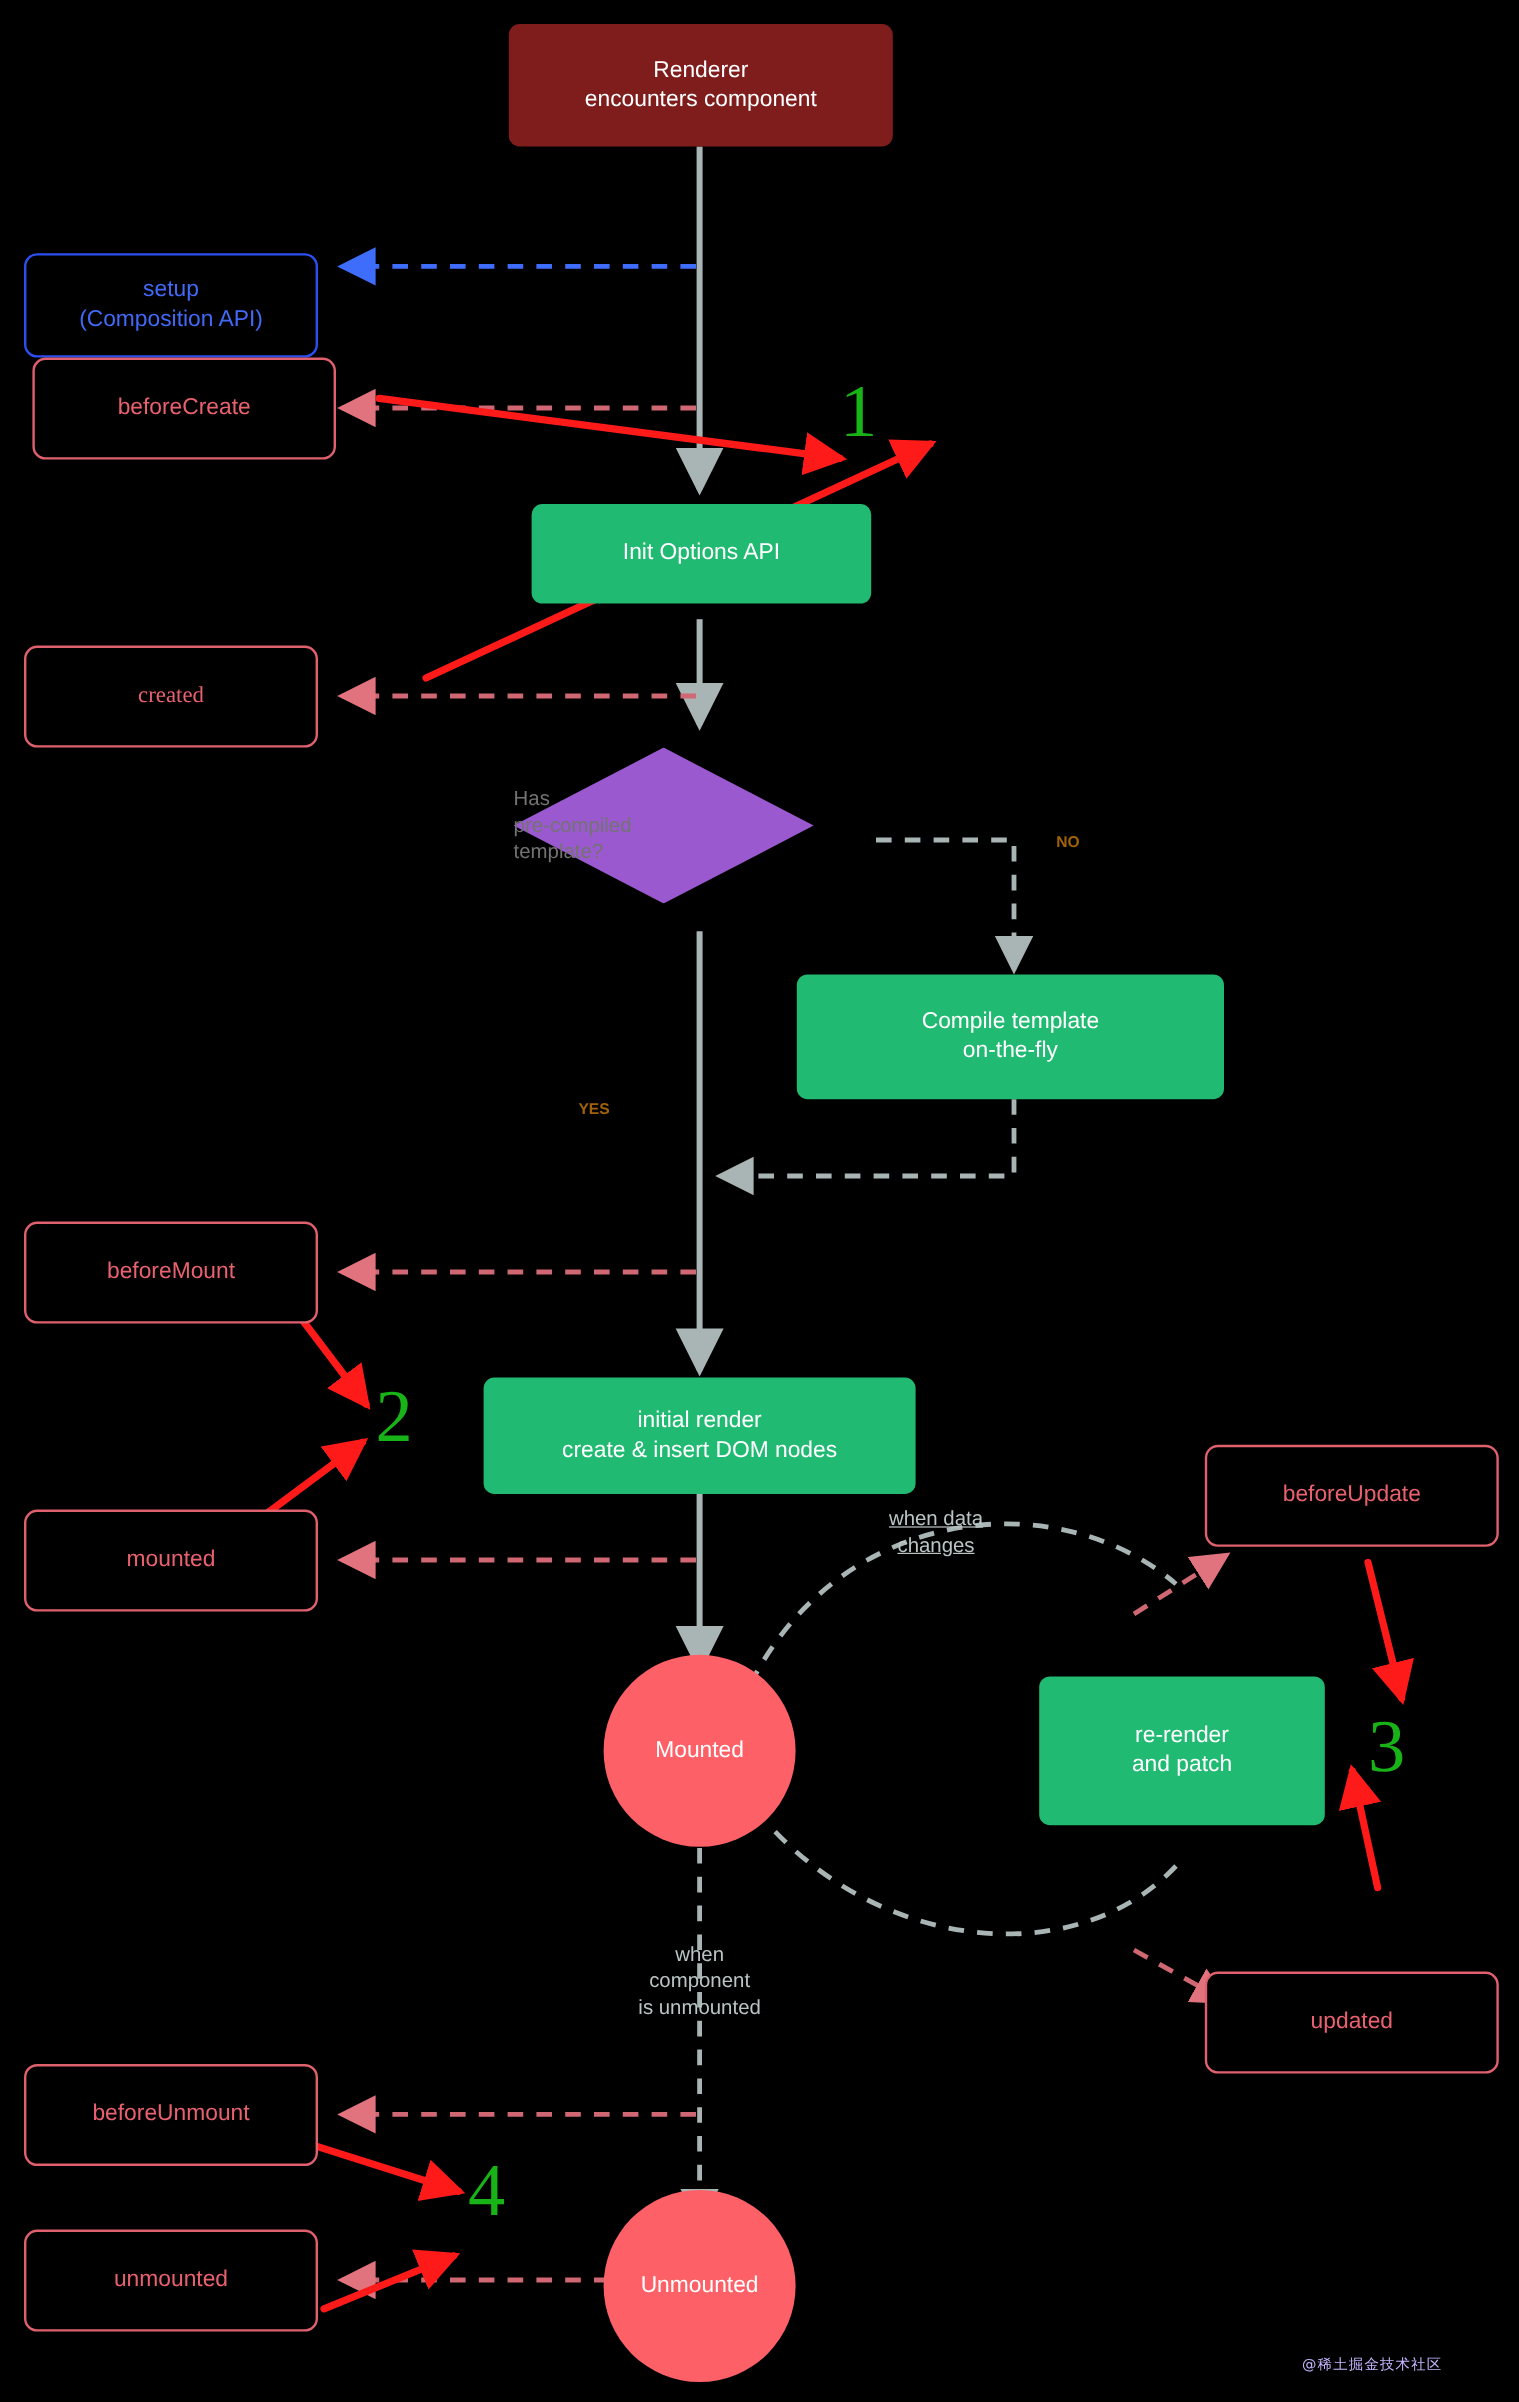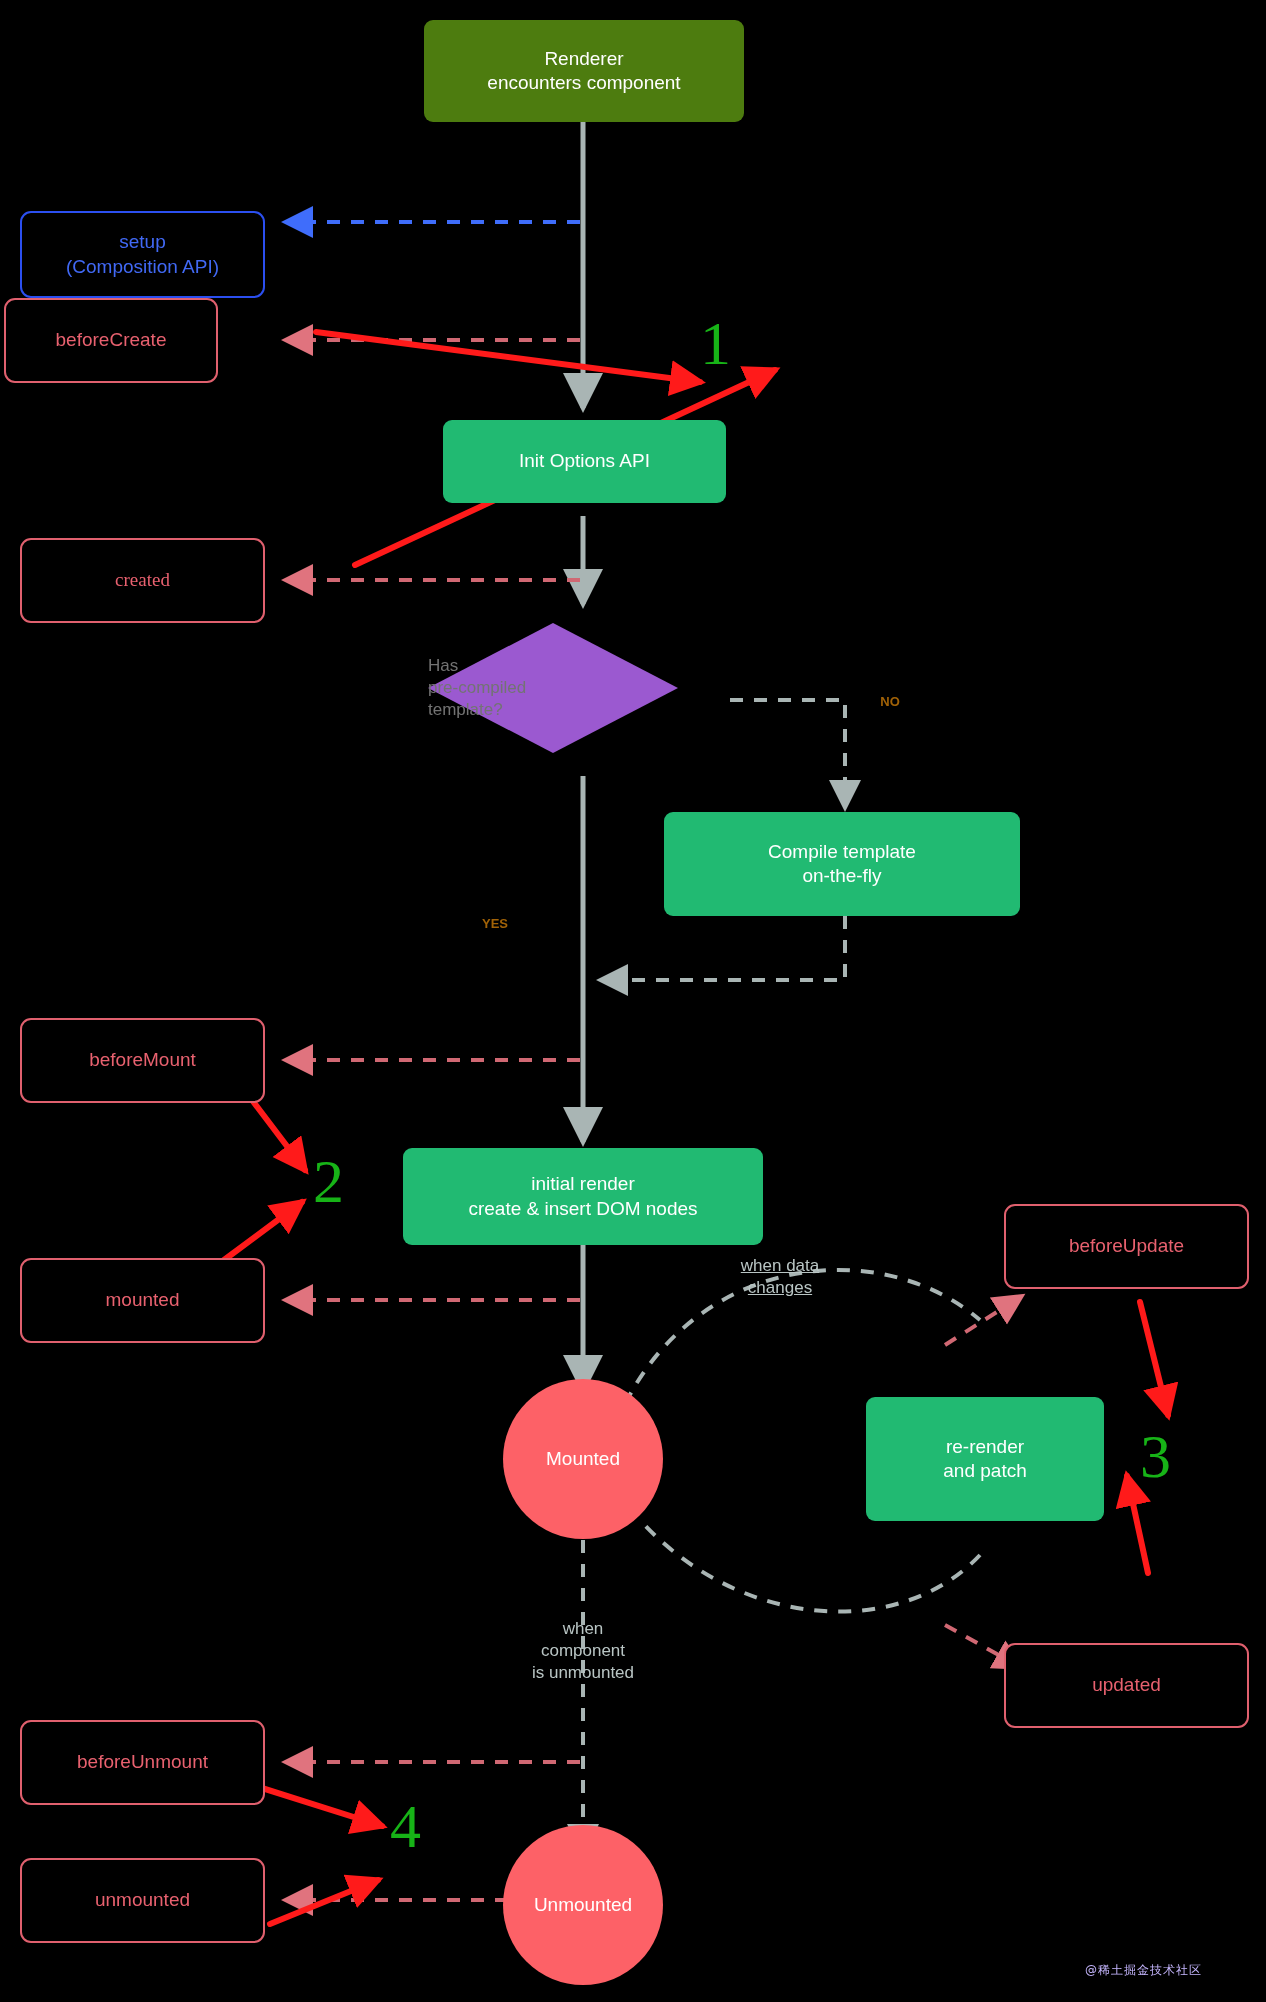--- a/index.html
+++ b/index.html
@@ -8,21 +8,21 @@
     width:1266px;height:2002px;overflow:hidden;position:relative;
   }
   #stage{position:relative;width:1266px;height:2002px;background:#000;}
   #edges{position:absolute;left:0;top:0;width:1266px;height:2002px;}
   .node{position:absolute;box-sizing:border-box;display:flex;align-items:center;
         justify-content:center;text-align:center;line-height:1.28;}
 
   
   .proc{background:#21ba72;color:#ffffff;border-radius:9px;font-size:19px;}
   
-  .start{background:#4d7c0f;color:#ffffff;border-radius:9px;font-size:19px;}
+  .start{background:#7f1d1d;color:#ffffff;border-radius:9px;font-size:19px;}
   
   .hook{background:#000;border:2.5px solid #e0606e;color:#e8616f;border-radius:11px;font-size:19px;}
   
   .setup{background:#000;border:2.5px solid #2b4ff0;color:#4169f5;border-radius:11px;font-size:19px;}
   
   .diamond{width:250px;height:130px;}
   .diamond .dshape{position:absolute;left:0;top:0;width:100%;height:100%;}
   .diamond .dlabel{position:relative;color:#737373;font-size:17px;line-height:1.28;z-index:2;
         width:100%;text-align:left;}
   
@@ -117,21 +117,21 @@
     </div>
   </div>
 
   <div class="node setup" style="left:20px;top:179px;width:245px;height:87px;margin-top:32px;">
     <div>
       <div>setup</div>
       <div>(Composition API)</div>
     </div>
   </div>
 
-  <div class="node hook" style="left:4px;top:298px;width:214px;height:85px;">beforeCreate</div>
+  <div class="node hook" style="left:27px;top:298px;width:253px;height:85px;">beforeCreate</div>
 
   <div class="node proc" style="left:443px;top:420px;width:283px;height:83px;">Init Options API</div>
 
   <div class="node hook" style="left:20px;top:538px;width:245px;height:85px;font-family:Liberation Serif, serif;">created</div>
 
   <div class="node diamond" style="left:428px;top:623px;">
     <svg class="dshape" viewBox="0 0 250 130" preserveAspectRatio="none" xmlns="http://www.w3.org/2000/svg">
       <polygon points="125,0 250,65 125,130 0,65" fill="#9b59d0"></polygon>
     </svg>
     <div class="dlabel">

